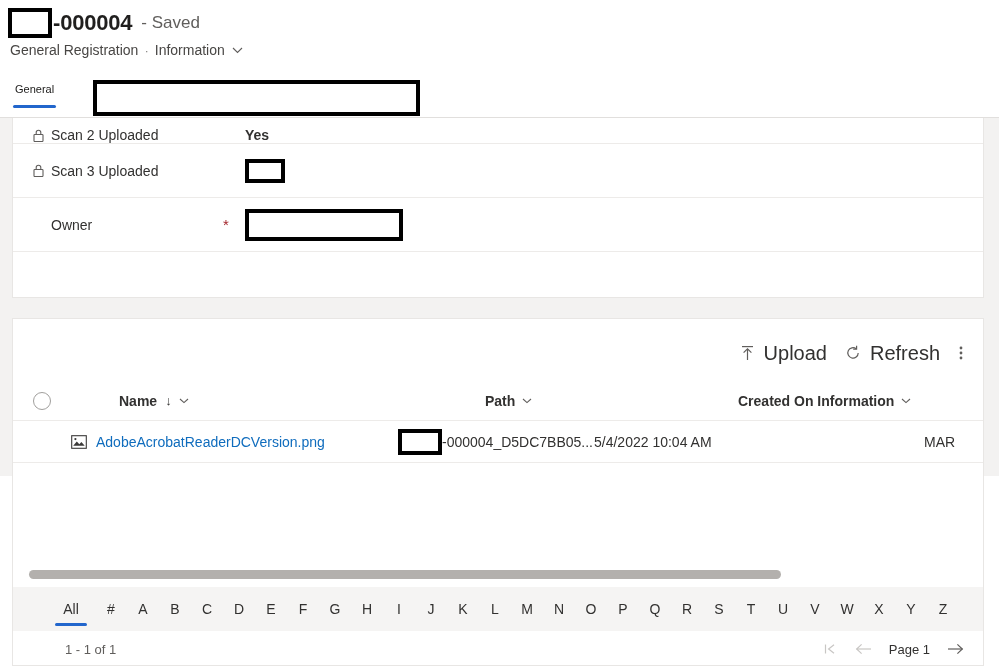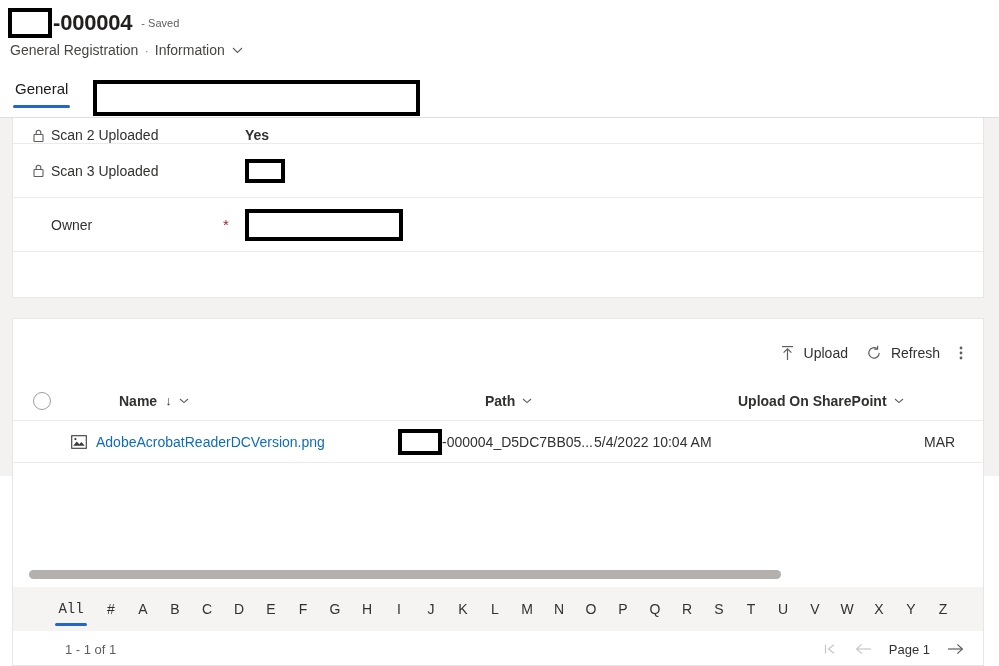--- a/index.html
+++ b/index.html
@@ -45,21 +45,21 @@
 
   .record-id {
     font-size: 22px;
     font-weight: 600;
     color: #201f1e;
     letter-spacing: -0.2px;
     line-height: 30px;
     margin-left: 1px;
   }
   .saved-state {
-    font-size: 11px;
+    font-size: 17px;
     color: #605e5c;
     font-weight: 400;
     margin-left: 9px;
     line-height: 30px;
   }
 
   .breadcrumb {
     position: absolute;
     left: 10px; top: 40px;
     display: flex;
@@ -81,21 +81,21 @@
     left: 0; top: 78px;
     width: 999px;
     height: 40px;
     display: flex;
     align-items: flex-start;
   }
   .tab {
     position: relative;
     margin-left: 13px;
     padding: 0 2px 8px 2px;
-    font-size: 15px;
+    font-size: 11px;
     color: #201f1e;
     line-height: 22px;
     cursor: pointer;
   }
   .tab.active { color: #1b1a19; }
   .tab.active::after {
     content: "";
     position: absolute;
     left: 0; right: 0; bottom: 0;
     height: 3px;
@@ -184,21 +184,21 @@
     position: absolute;
     right: 10px; top: 14px;
     display: flex;
     align-items: center;
     height: 40px;
   }
   .cmd {
     display: flex;
     align-items: center;
     padding: 6px 9px;
-    font-size: 14px;
+    font-size: 20px;
     color: #323130;
     cursor: pointer;
     border-radius: 2px;
   }
   .cmd-icon {
     display: inline-flex;
     align-items: center;
     justify-content: center;
     margin-right: 9px;
     color: #605e5c;
@@ -320,21 +320,21 @@
   .alpha-item {
     position: relative;
     font-size: 14px;
     color: #323130;
     width: 32px;
     text-align: center;
     line-height: 38px;
     cursor: pointer;
     flex-shrink: 0;
   }
-  .alpha-item.first { width: 40px; margin-right: 4px; font-family: Liberation Mono, monospace; }
+  .alpha-item.first { width: 40px; margin-right: 4px; }
   .alpha-item.active::after {
     content: "";
     position: absolute;
     left: 4px; right: 4px; bottom: 2px;
     height: 3px;
     background: #2266cc;
     border-radius: 2px;
   }
 
   
@@ -501,21 +501,21 @@
       <div class="col-head col-path">
         <span>Path</span>
         <span class="head-chev">
           <svg width="10" height="6" viewBox="0 0 10 6">
               <path d="M1 1l4 3.6L9 1" stroke="#605e5c" stroke-width="1.1" fill="none"></path>
             </svg>
         </span>
       </div>
 
       <div class="col-head col-created">
-        <span>Upload On SharePoint</span>
+        <span>Created On Information</span>
         <span class="head-chev">
           <svg width="10" height="6" viewBox="0 0 10 6">
               <path d="M1 1l4 3.6L9 1" stroke="#605e5c" stroke-width="1.1" fill="none"></path>
             </svg>
         </span>
       </div>
 
       <div class="col-head col-mod">
         <span>Mod</span>
       </div>

